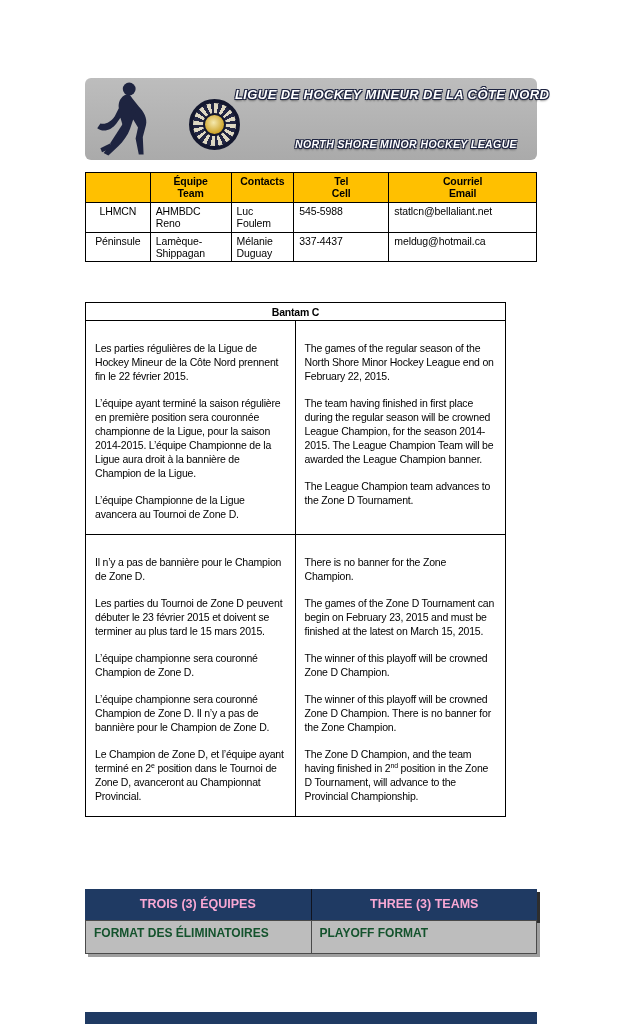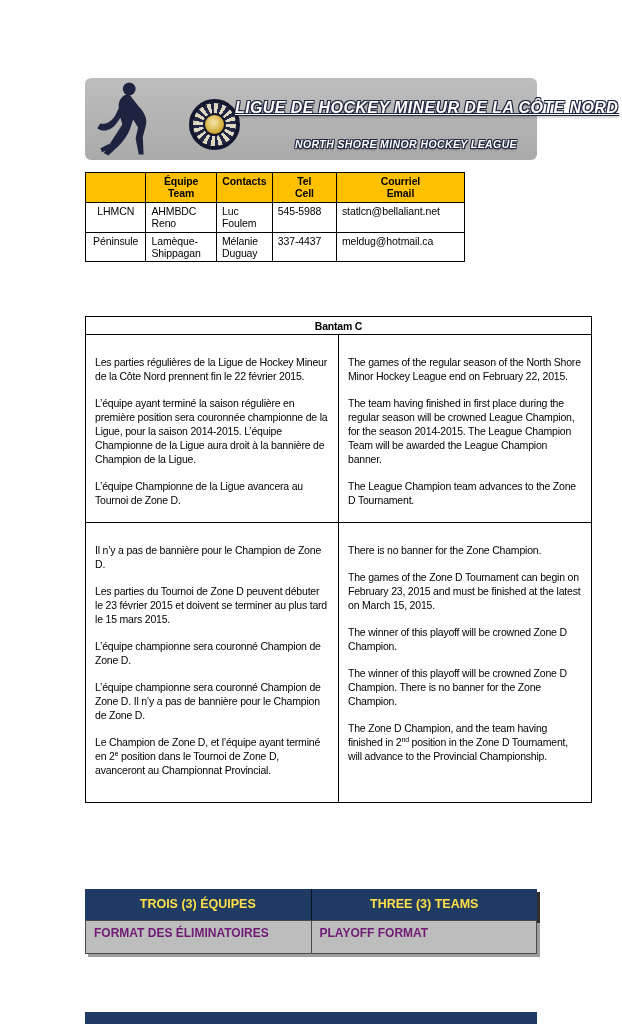--- a/index.html
+++ b/index.html
@@ -11,61 +11,61 @@
           background:linear-gradient(#bdbdbd,#aaaaaa);border-radius:6px;}
   .player-svg{position:absolute;left:4px;top:3px;width:82px;height:76px;}
   .emblem{position:absolute;left:104px;top:21px;width:51px;height:51px;border-radius:50%;
           box-sizing:border-box;border:4px solid #14182f;
           background:repeating-conic-gradient(#ded8c3 0deg 11.25deg,#232744 11.25deg 22.5deg);}
   .emblem::after{content:"";position:absolute;inset:10px;border-radius:50%;
           border:2px solid #14182f;
           background:radial-gradient(circle at 45% 40%,#f5e9ae,#cfa52a 70%,#8a6d14);}
   .logo-top,.logo-main,.logo-bottom{position:absolute;color:#fff;font-weight:bold;
           font-style:italic;white-space:nowrap;text-align:center;}
-  .logo-top{left:150px;top:21px;width:292px;font-size:16px;letter-spacing:.4px;
+  .logo-top{left:150px;top:9px;width:292px;font-size:13px;letter-spacing:.4px;
           text-shadow:-1px -1px 0 var(--logo-navy),1px -1px 0 var(--logo-navy),
-          -1px 1px 0 var(--logo-navy),1px 1px 0 var(--logo-navy),0 2px 2px rgba(0,0,0,.45);text-decoration:underline;}
+          -1px 1px 0 var(--logo-navy),1px 1px 0 var(--logo-navy),0 2px 2px rgba(0,0,0,.45);}
   .logo-main{left:128px;top:16px;width:322px;font-size:36px;letter-spacing:0;
           text-shadow:-2px -2px 0 var(--logo-navy),2px -2px 0 var(--logo-navy),
           -2px 2px 0 var(--logo-navy),2px 2px 0 var(--logo-navy),-2px 0 0 var(--logo-navy),
           2px 0 0 var(--logo-navy),0 -2px 0 var(--logo-navy),0 2px 0 var(--logo-navy),
           3px 4px 3px rgba(0,0,0,.55);}
   .logo-bottom{left:192px;top:60px;width:258px;font-size:10.5px;letter-spacing:.4px;
           text-shadow:-1px -1px 0 var(--logo-navy),1px -1px 0 var(--logo-navy),
           -1px 1px 0 var(--logo-navy),1px 1px 0 var(--logo-navy),0 2px 2px rgba(0,0,0,.45);}
 
   
   table{border-collapse:collapse;}
-  .contacts{position:absolute;left:85px;top:172px;width:380px;}
+  .contacts{position:absolute;left:85px;top:172px;width:452px;}
   .contacts th,.contacts td{border:1px solid #000;font-size:10.5px;letter-spacing:-.1px;
           vertical-align:top;line-height:1.18;padding:2px 5px;}
   .contacts th{background:var(--gold);font-weight:bold;text-align:center;padding:2px 2px;}
   .contacts .c0{width:57px;} .contacts .c1{width:78px;} .contacts .c2{width:57px;}
   .contacts .c3{width:108px;margin-left:20px;} .contacts .c4{width:152px;}
   .contacts td.c0{text-align:center;}
   .pre{white-space:pre-line;}
   .email-link{color:var(--link-blue);text-decoration:underline;}
 
   
-  .bantam{position:absolute;left:85px;top:316px;width:507px;}
+  .bantam{position:absolute;left:85px;top:302px;width:421px;}
   .bantam td{border:1px solid #000;font-size:10.5px;letter-spacing:-.2px;vertical-align:top;}
   .bantam .title-cell{text-align:center;font-weight:bold;padding:3px 2px 2px;}
   .bantam .subtitle-cell{text-align:center;font-weight:bold;padding:13px 2px 4px;}
   .bantam .body-cell{width:226px;height:188px;padding:20px 9px 0;box-sizing:border-box;margin-top:46px;}
   .bantam .body-cell2{height:280px;}
   .bantam p{margin:0 0 13px;line-height:14px;}
   sup{font-size:7px;vertical-align:super;line-height:0;}
 
   
   .bottom{position:absolute;left:85px;top:889px;width:452px;}
-  .navy-row{display:flex;background:var(--navy);color:#fde047;font-weight:bold;font-size:12.5px;
+  .navy-row{display:flex;background:var(--navy);color:#f9a8d4;font-weight:bold;font-size:12.5px;
           box-shadow:3px 3px 0 #2e2e2e;position:relative;}
   .navy-row .half{flex:1;text-align:center;padding:8px 0 9px;}
   .navy-row .half:first-child{border-right:1px solid #10131f;}
-  .gray-row{display:flex;background:var(--row-gray);color:#701a75;font-weight:bold;font-size:12px;
+  .gray-row{display:flex;background:var(--row-gray);color:#14532d;font-weight:bold;font-size:12px;
           border:1px solid #4a4a4a;box-shadow:3px 3px 0 #9e9e9e;position:relative;}
   .gray-row .half{flex:1;text-align:left;padding:5px 8px 13px;}
   .gray-row .half:first-child{border-right:1px solid #4a4a4a;}
 
   .bottom-strip{position:absolute;left:85px;top:1012px;width:452px;height:12px;
           background:var(--navy);}
 </style>
 </head>
 <body>
 

